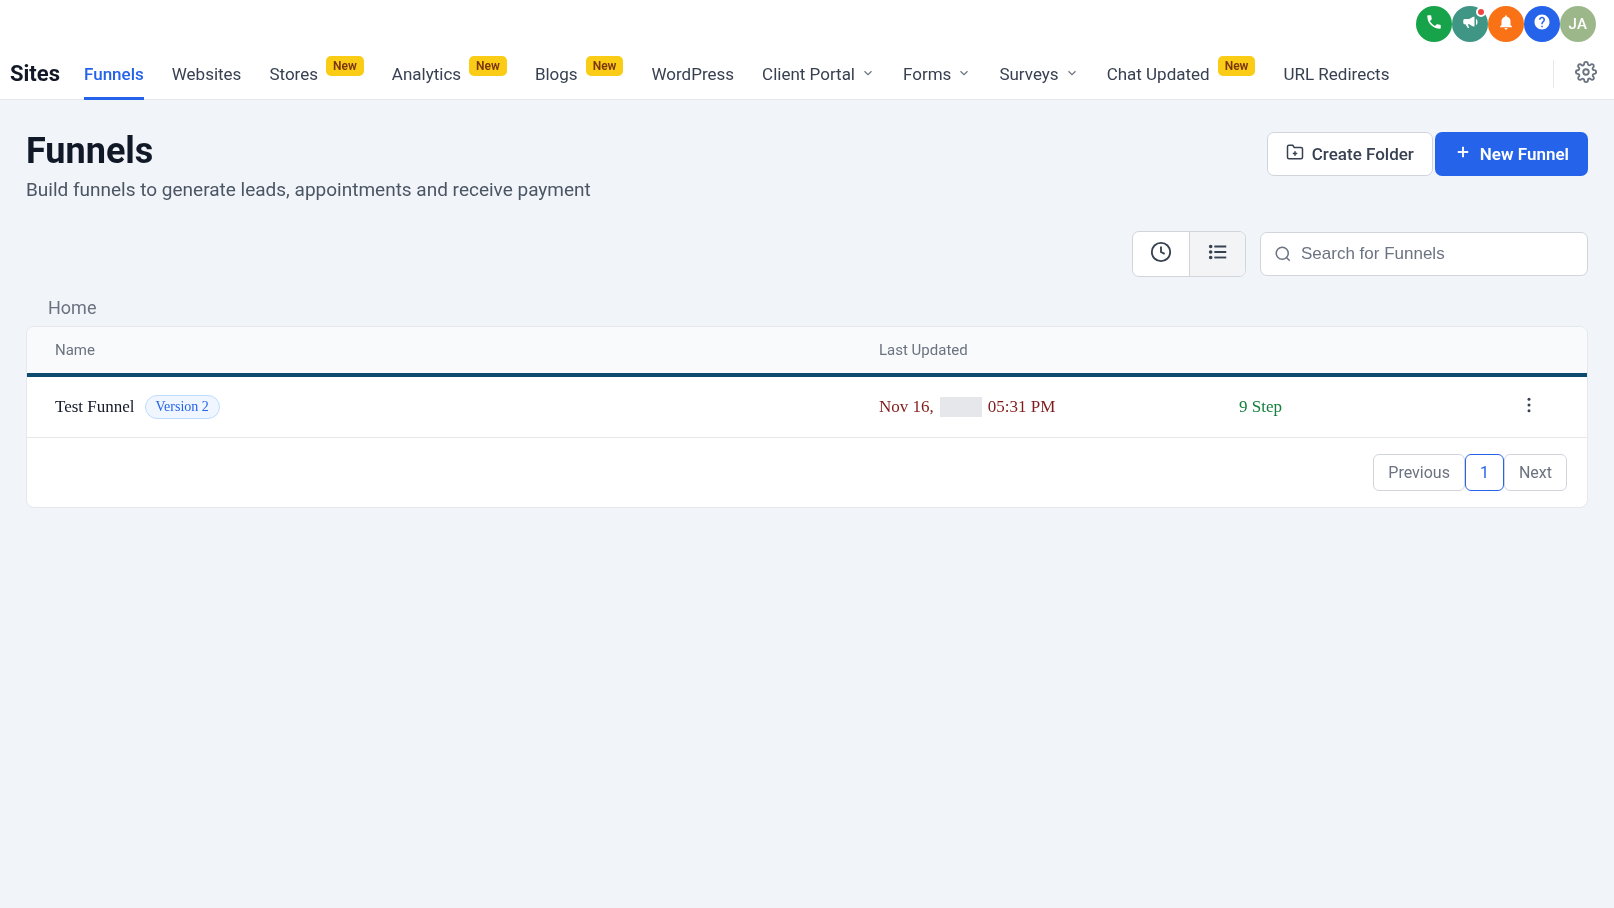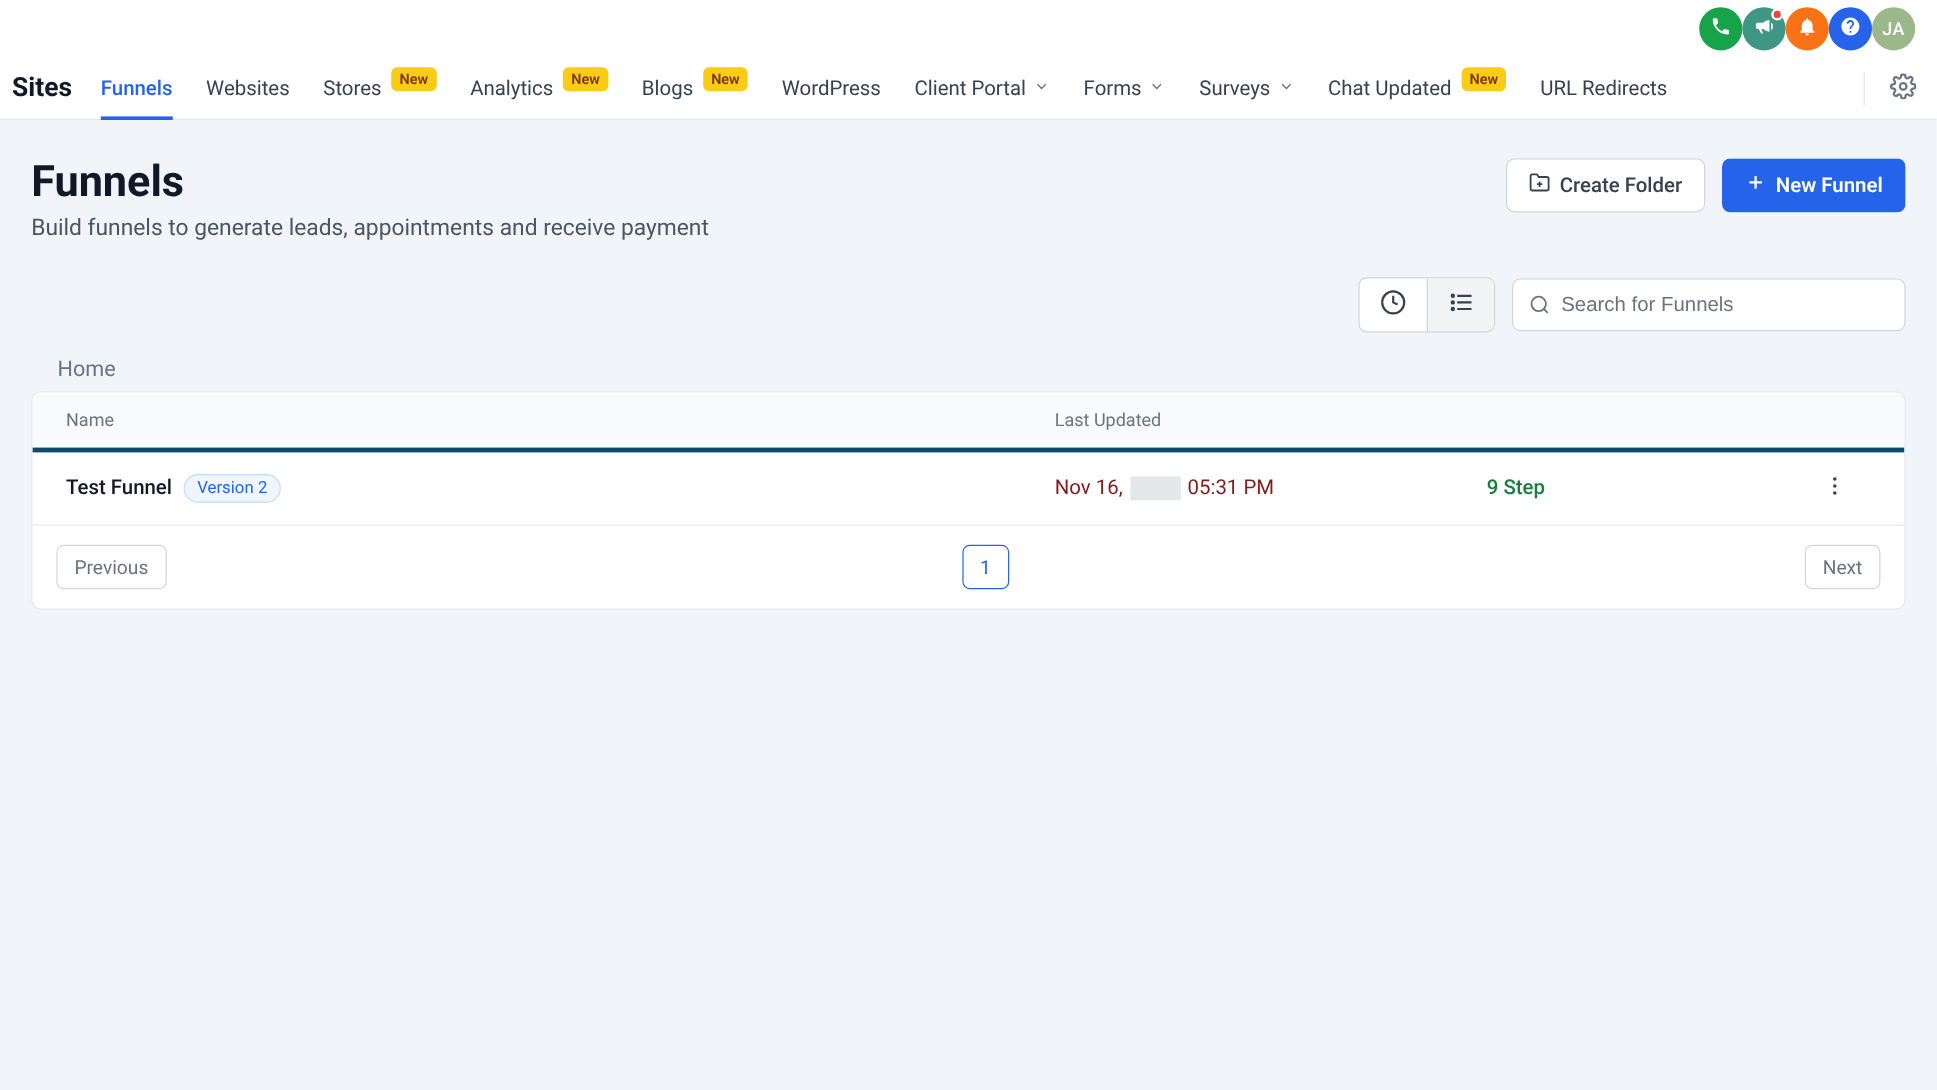--- a/index.html
+++ b/index.html
@@ -129,21 +129,21 @@
     font-weight: 700;
     color: #111827;
     margin-bottom: 6px;
   }
   .page-subtitle {
     font-size: 19px;
     color: #4b5563;
   }
   .header-actions {
     display: flex;
-    gap: 14px;
+    gap: 2px;
     margin-top: 2px;
   }
   .btn {
     display: flex;
     align-items: center;
     gap: 8px;
     padding: 10px 18px;
     font-size: 17px;
     border-radius: 7px;
     cursor: pointer;
@@ -234,20 +234,21 @@
     border-bottom: 4px solid #0c4a6e;
     font-size: 15px;
     color: #6b7280;
   }
   .trow {
     display: grid;
     grid-template-columns: 1fr 360px 260px 60px;
     align-items: center;
     padding: 18px 28px;
     border-bottom: 1px solid #e5e7eb;
+    font-family: Liberation Serif, serif;
   }
   .name-cell {
     display: flex;
     align-items: center;
     gap: 10px;
     font-size: 17px;
     color: #111827;
     font-weight: 500;
   }
   .version-pill {
@@ -280,22 +281,21 @@
     display: flex;
     justify-content: center;
     color: #374151;
     cursor: pointer;
   }
   .dots svg { width: 20px; height: 20px; }
 
   
   .pagination {
     display: flex;
-    justify-content: space-between;
-    gap: 12px;
+    justify-content: flex-end;
     padding: 16px 20px;
   }
   .page-btn {
     border: 1px solid #d1d5db;
     background: #fff;
     color: #6b7280;
     font-size: 16px;
     padding: 8px 14px;
     border-radius: 6px;
     cursor: pointer;

